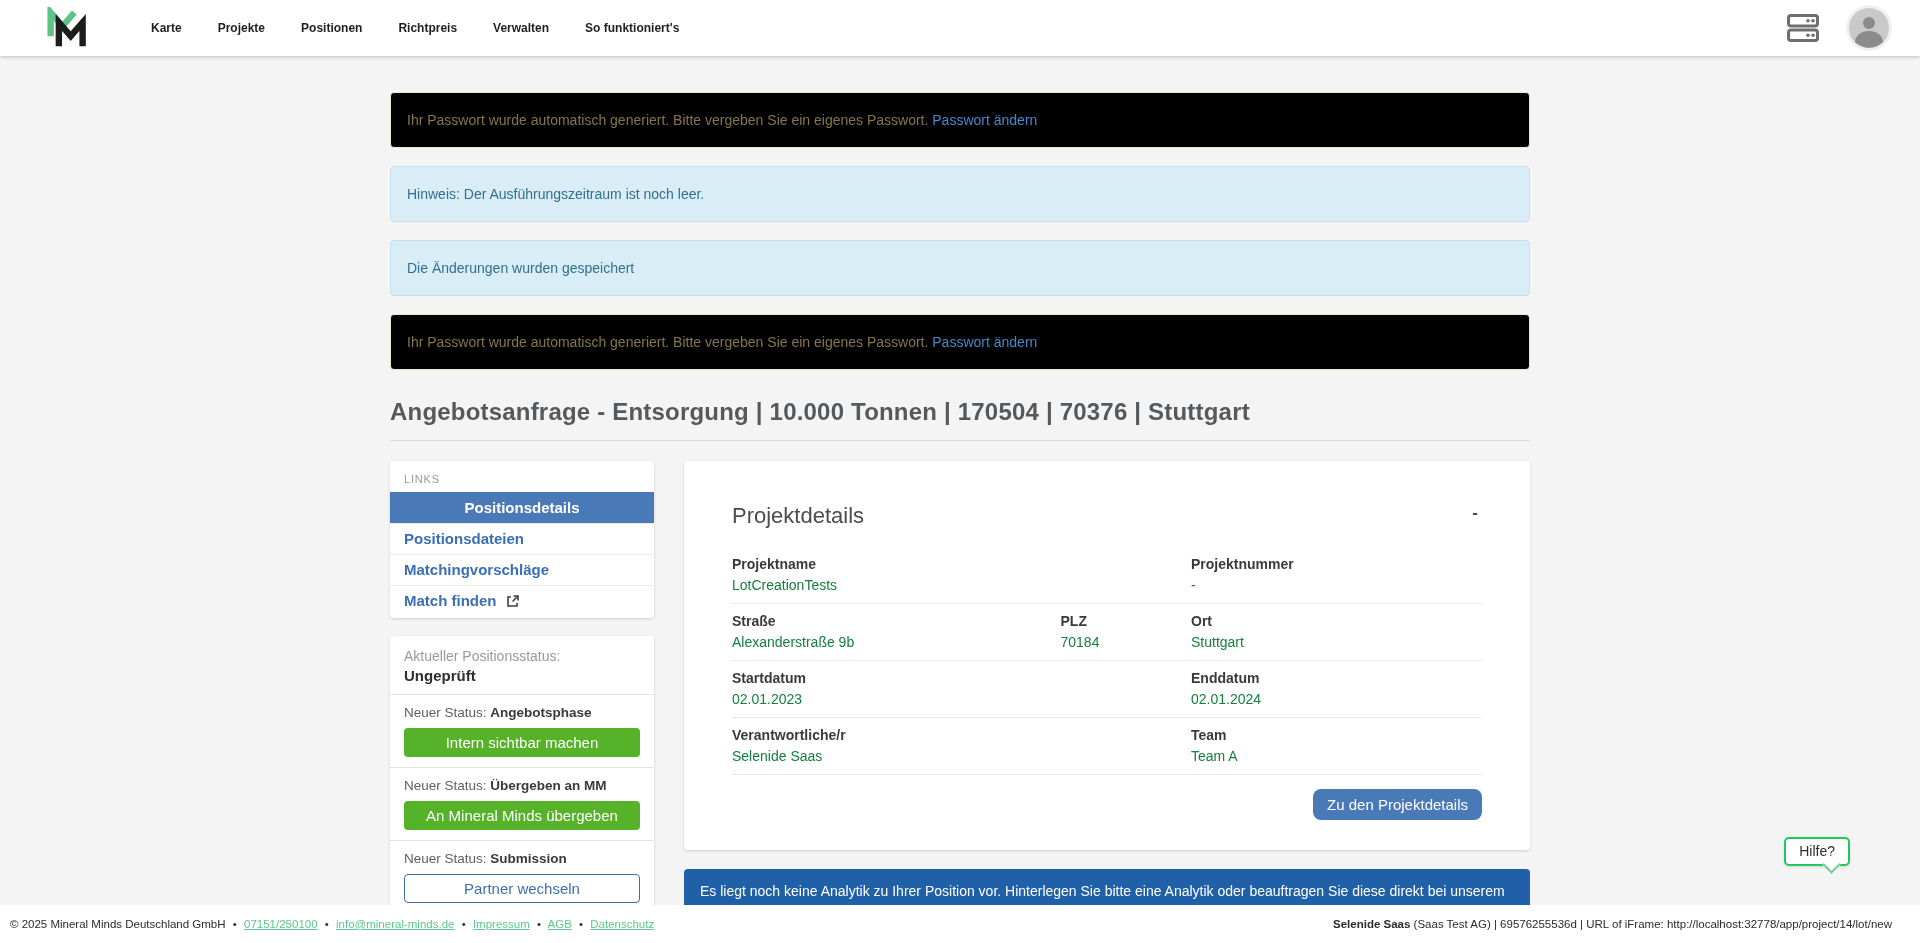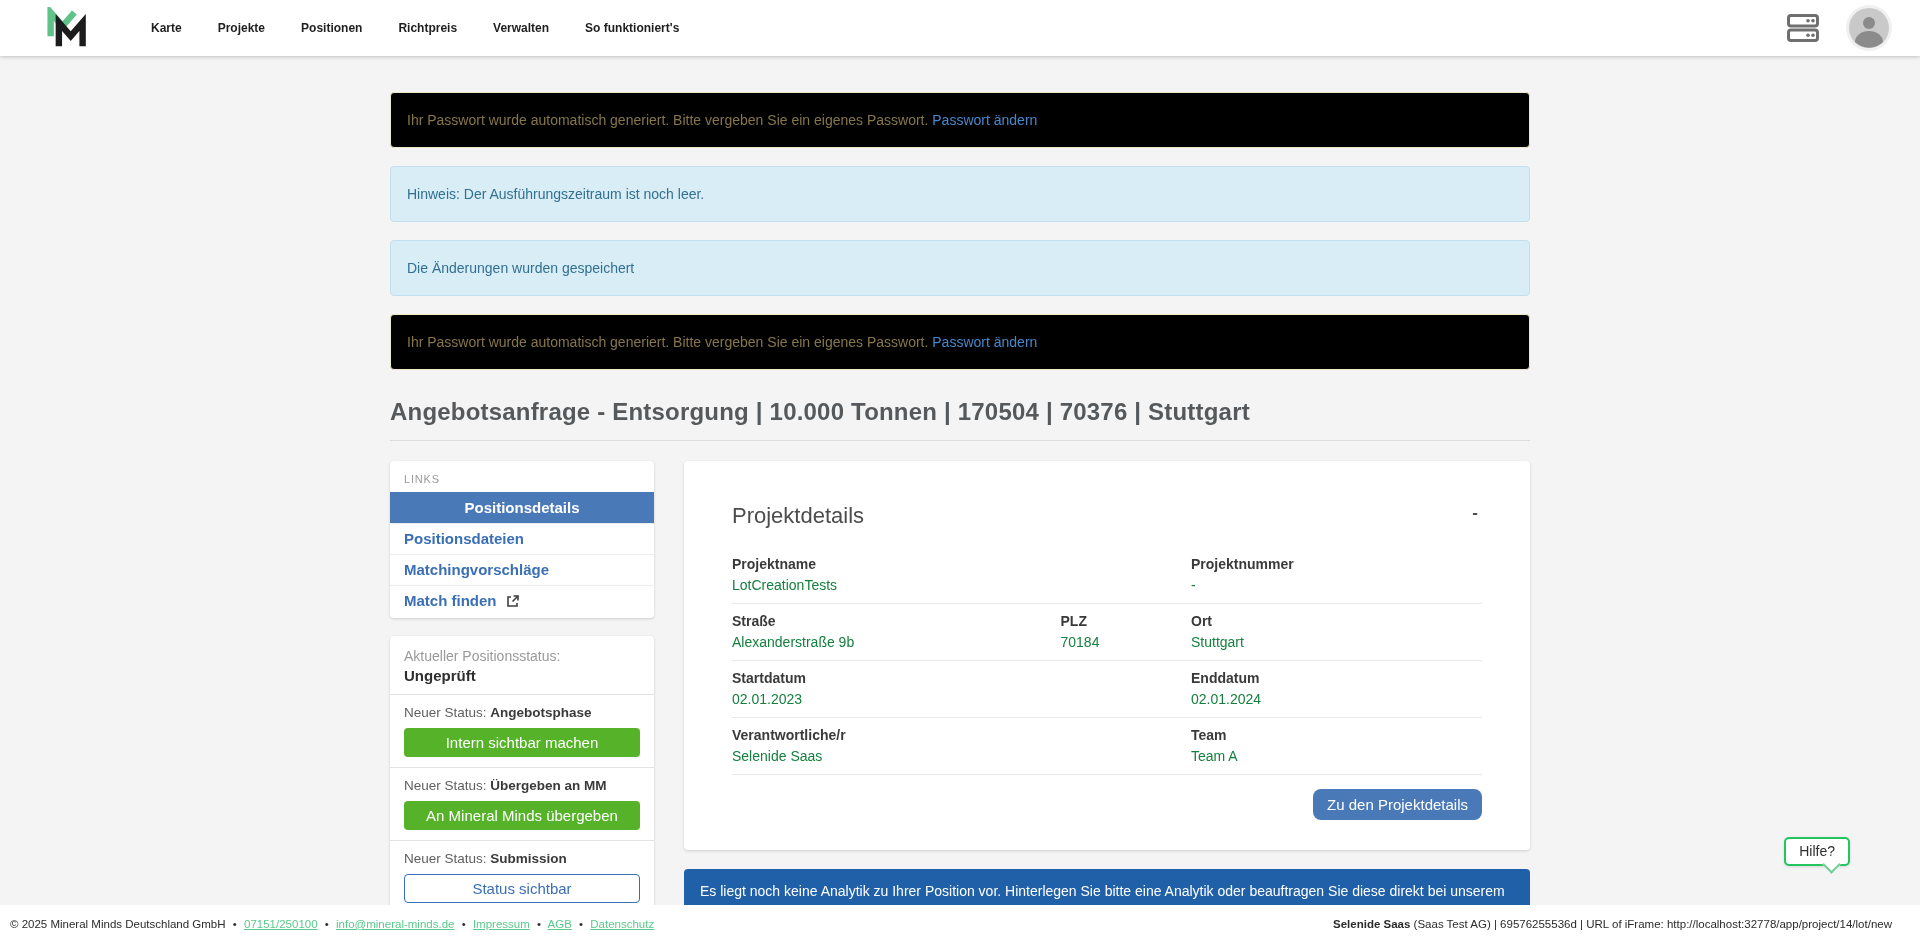--- a/index.html
+++ b/index.html
@@ -184,21 +184,21 @@
             <div class="status-line">
               <span>Neuer Status:</span>
               <b>Übergeben an MM</b>
             </div>
             <button class="btn btn-green">An Mineral Minds übergeben</button>
             <hr class="status-divider">
             <div class="status-line">
               <span>Neuer Status:</span>
               <b>Submission</b>
             </div>
-            <button class="btn btn-outline">Status sichtbar</button>
+            <button class="btn btn-outline">Partner wechseln</button>
           </div>
         </div>
 
         <div class="col-main">
 
           <div class="card project-card">
             <div class="project-head">
               <h2 class="project-title">Projektdetails</h2>
               <span class="collapse-toggle">-</span>
             </div>

